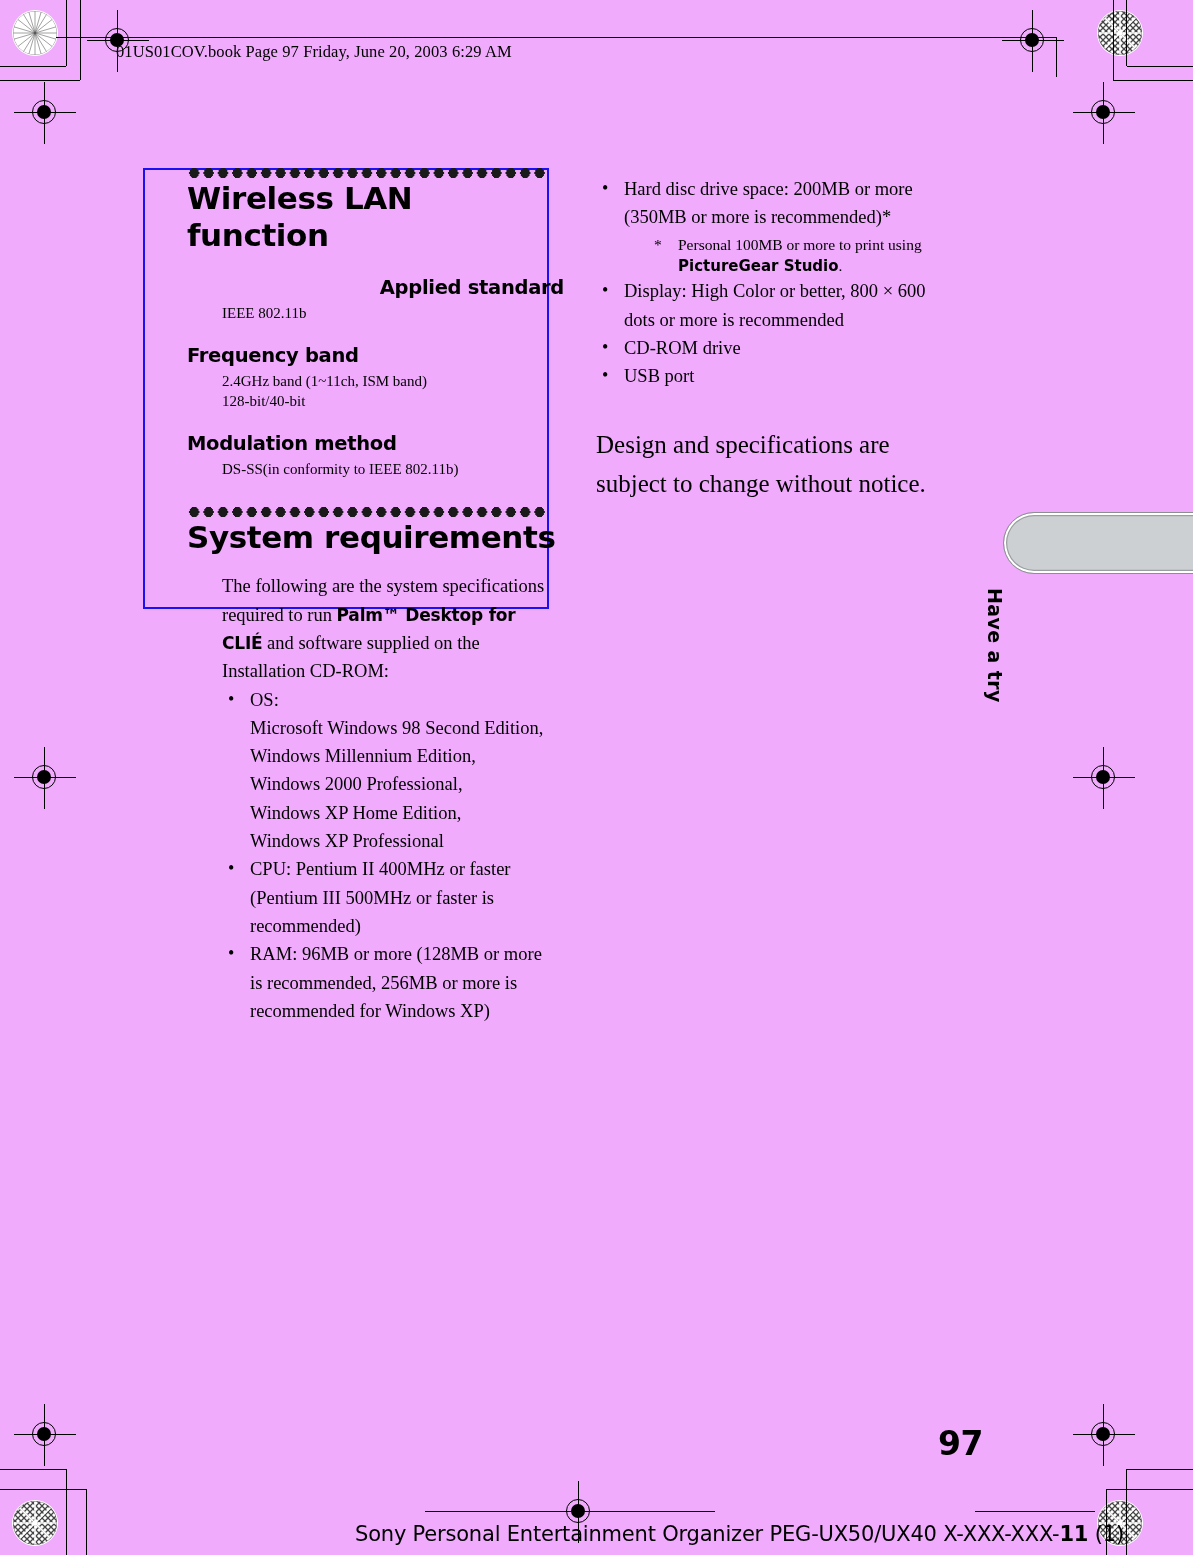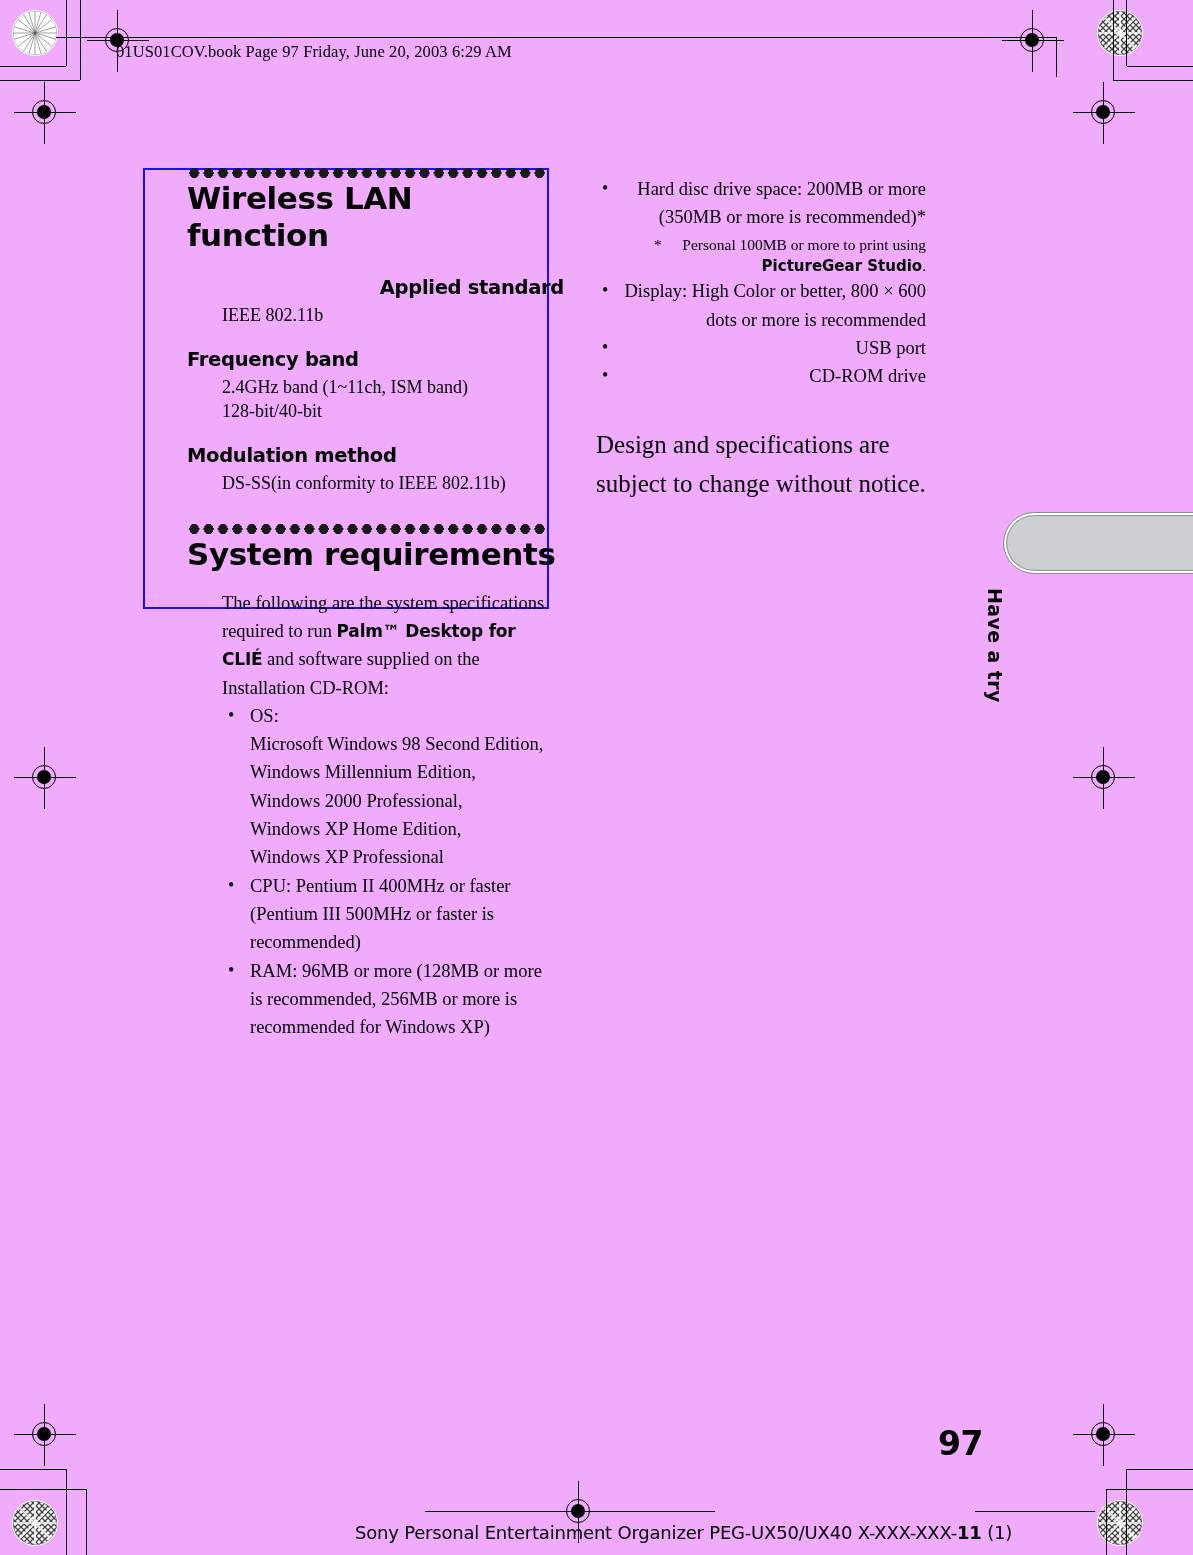--- a/index.html
+++ b/index.html
@@ -151,21 +151,21 @@
     font-size: 19.5px;
     line-height: 1.2;
     margin: 20px 0 4px 29px;
     letter-spacing: -0.3px;
     color: #000;
   }
   h2.sub.first { margin-top: 22px; text-align: right; }
 
   p.val {
     font-family: "Liberation Serif", serif;
-    font-size: 18px;
+    font-size: 15px;
     line-height: 1.36;
     margin: 0 0 0 64px;
     max-width: 330px;
   }
 
   
   p.body {
     font-family: "Liberation Serif", serif;
     font-size: 18.5px;
     line-height: 1.53;
@@ -193,21 +193,21 @@
     margin: 0;
   }
   ul.bul li::before {
     content: "\2022";
     position: absolute;
     left: 6px;
     top: 0;
     font-size: 18px;
   }
   .col-left ul.bul { margin-left: 64px; width: 325px; }
-  .col-right ul.bul { margin-left: 0; width: 330px; text-align: right; }
+  .col-right ul.bul { margin-left: 0; width: 330px; }
 
   
   .footnote {
     position: relative;
     font-family: "Liberation Serif", serif;
     font-size: 15.5px;
     line-height: 1.4;
     padding-left: 54px;
     margin: 2px 0 0 0;
   }
@@ -267,21 +267,21 @@
     font-size: 33px;
     letter-spacing: -0.5px;
   }
 
   
   .footer-text {
     position: absolute;
     left: 355px;
     top: 1522px;
     font-family: "DejaVu Sans", sans-serif;
-    font-size: 18px;
+    font-size: 21px;
     white-space: nowrap;
     letter-spacing: -0.2px;
   }
   .footer-text b { font-weight: bold; }
   .footer-text .paren { font-weight: normal; }
 </style>
 </head>
 <body>
 
 <div id="page">
@@ -485,22 +485,22 @@
   </div>
 
   <div class="col-right">
     <ul class="bul">
       <li><span>Hard disc drive space: 200MB or more (350MB or more is recommended)*</span>
         <div class="footnote">
           <span class="star">*</span><span>Personal 100MB or more to print using </span><b>PictureGear Studio</b><span>.</span>
         </div>
       </li>
       <li><span>Display: High Color or better, 800 × 600 dots or more is recommended</span></li>
+      <li><span>CD-ROM drive</span></li>
       <li><span>USB port</span></li>
-      <li><span>CD-ROM drive</span></li>
     </ul>
 
     <p class="tail">Design and specifications are subject to change without notice.</p>
   </div>
 
   <div class="tab"></div>
   <div class="tab-label">Have a try</div>
 
   <div class="pagenum">97</div>
 

